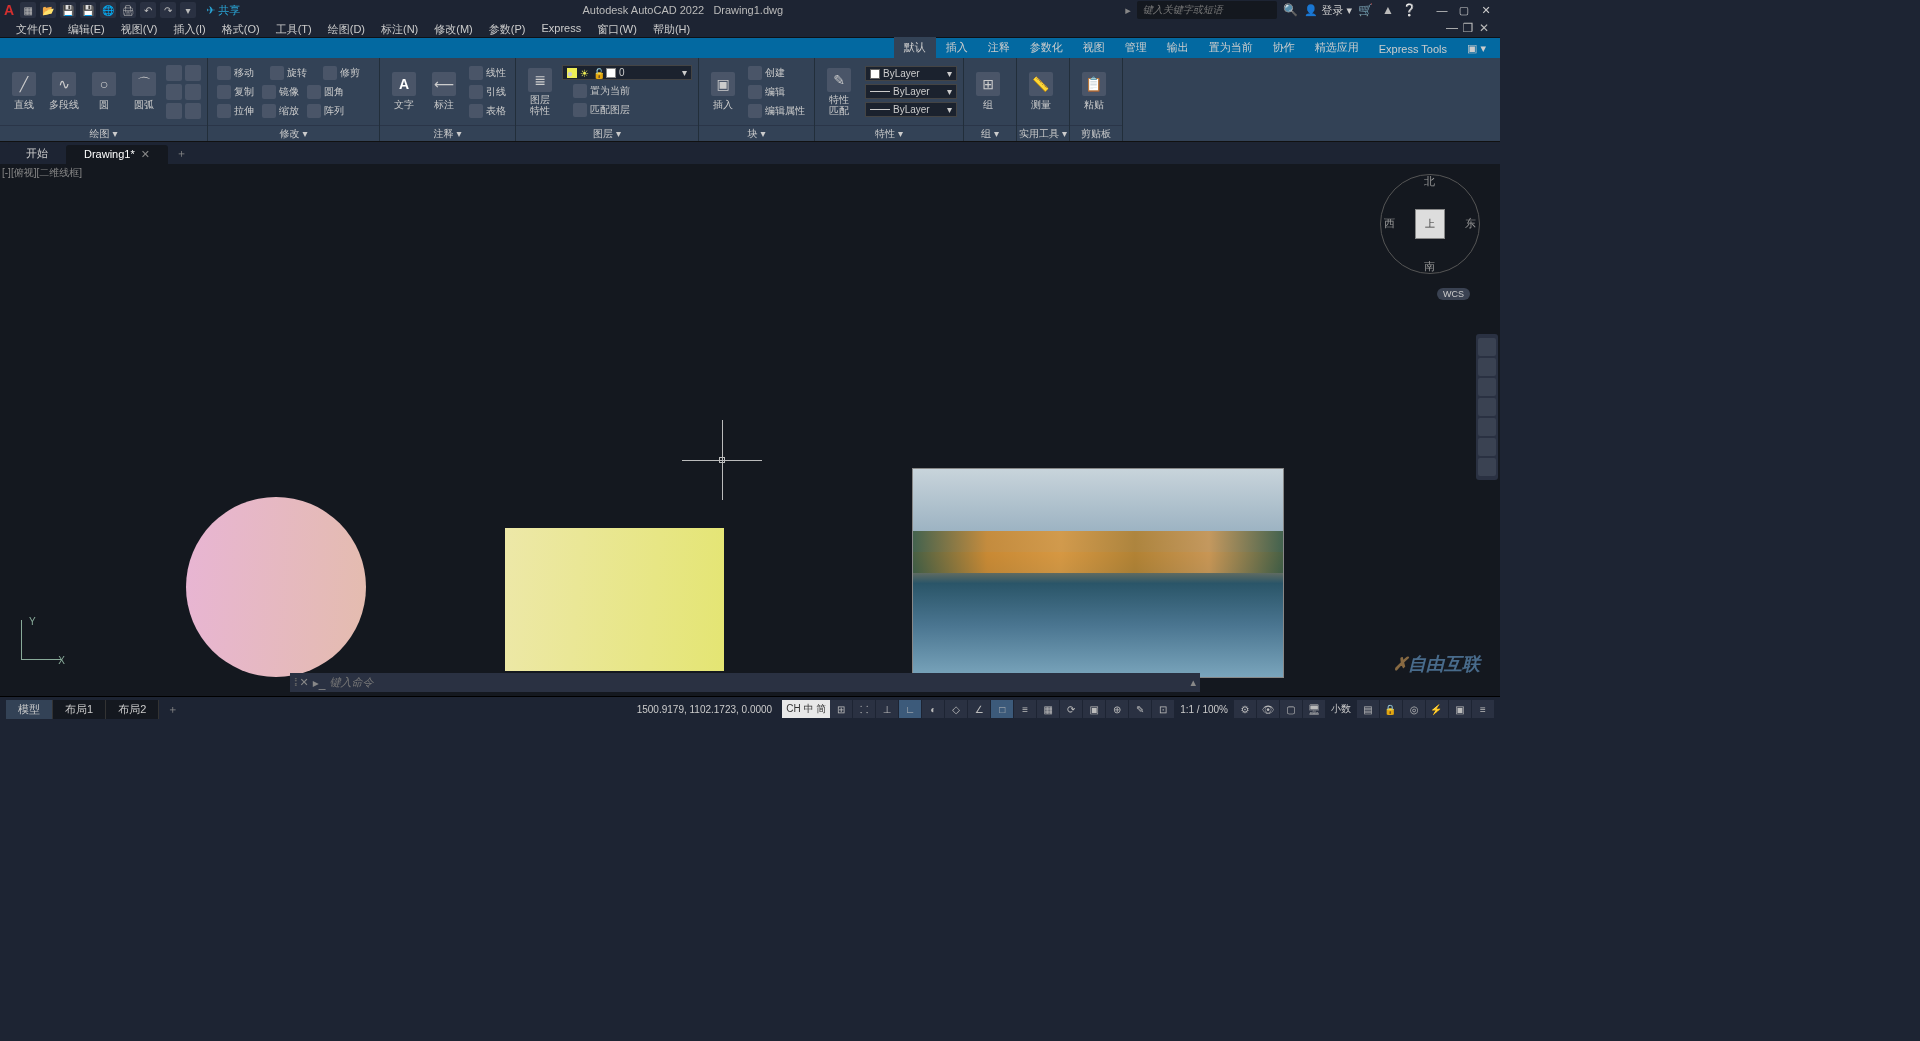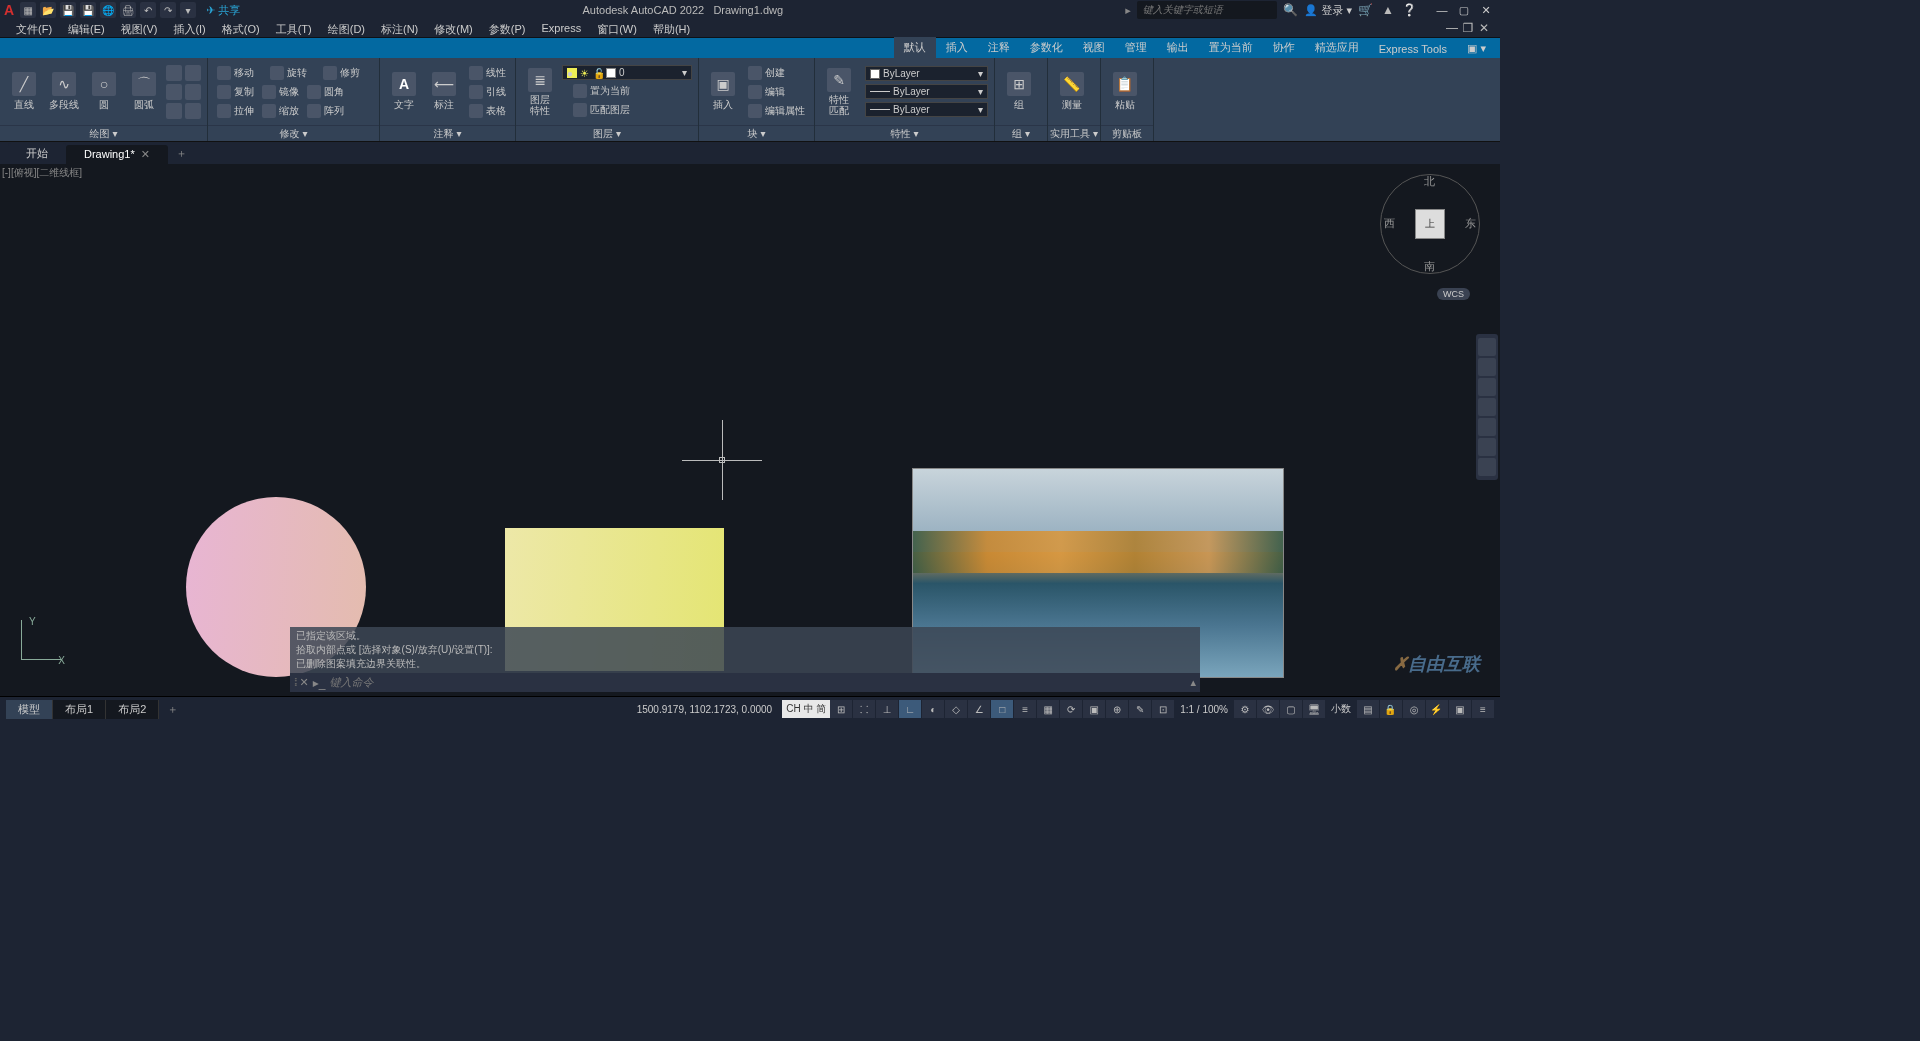--- a/index.html
+++ b/index.html
@@ -34,21 +34,21 @@
 .panel-body { flex:1; display:flex; align-items:center; padding:3px 6px; gap:4px; }
 .panel-title { height:16px; text-align:center; color:#ccc; font-size:10px; border-top:1px solid #2a3548; display:flex; align-items:center; justify-content:center; gap:3px; }
 .bigbtn { display:flex; flex-direction:column; align-items:center; justify-content:center; width:36px; height:56px; cursor:pointer; }
 .bigbtn .ico { width:24px; height:24px; background:#4a5568; border-radius:2px; margin-bottom:2px; display:flex; align-items:center; justify-content:center; font-size:14px; }
 .bigbtn span { font-size:10px; color:#ccc; }
 .smallgrid { display:grid; grid-template-columns:repeat(2,16px); gap:3px; }
 .smallgrid .sb { width:16px; height:16px; background:#4a5568; border-radius:2px; cursor:pointer; }
 .smbtn { display:flex; align-items:center; gap:3px; font-size:10px; color:#ccc; cursor:pointer; padding:1px 3px; }
 .smbtn .sico { width:14px; height:14px; background:#4a5568; border-radius:2px; }
 .col { display:flex; flex-direction:column; gap:3px; }
-.prop-combo { background:#1b222e; border:1px solid #444; color:#ccc; font-size:10px; padding:1px 4px; width:123px; display:flex; align-items:center; justify-content:space-between; cursor:pointer; }
+.prop-combo { background:#1b222e; border:1px solid #444; color:#ccc; font-size:10px; padding:1px 4px; width:92px; display:flex; align-items:center; justify-content:space-between; cursor:pointer; }
 .layer-combo { background:#1b222e; border:1px solid #444; color:#ccc; font-size:10px; padding:1px 4px; width:130px; display:flex; align-items:center; cursor:pointer; gap:3px; }
 .layer-combo .lic { width:10px; height:10px; }
 
 
 .doctabs { height:22px; background:#1d2433; display:flex; align-items:end; padding:0 8px; gap:0; }
 .doctabs .dt { padding:3px 18px; font-size:11px; cursor:pointer; color:#ccc; background:#1d2433; border-radius:3px 3px 0 0; }
 .doctabs .dt.active { background:#14181f; color:#fff; }
 .doctabs .dt .close { margin-left:6px; color:#888; }
 .doctabs .plus { padding:3px 8px; color:#888; cursor:pointer; }
 
@@ -473,25 +473,20 @@
     <div></div>
     <div></div>
   </div>
   <div class="ucs">
     <div class="yax"></div>
       <div class="xax"></div>
     <div class="yl">Y</div>
     <div class="xl">X</div>
   </div>
   <div class="cmdarea">
-    <div class="cmd-history">
-      <div>已指定该区域。</div>
-      <div>拾取内部点或 [选择对象(S)/放弃(U)/设置(T)]:</div>
-      <div>已删除图案填充边界关联性。</div>
-    </div>
     <div class="cmd-line">
       <span class="grip">⁞⁞</span>
       <span class="x">✕</span>
       <span class="prompt">▸_</span>
       <span class="input">键入命令</span>
       <span style="color:#888">▴</span>
     </div>
   </div>
   <div class="watermark"><span class="c">✗</span><span>自由互联</span></div>
 </div>

